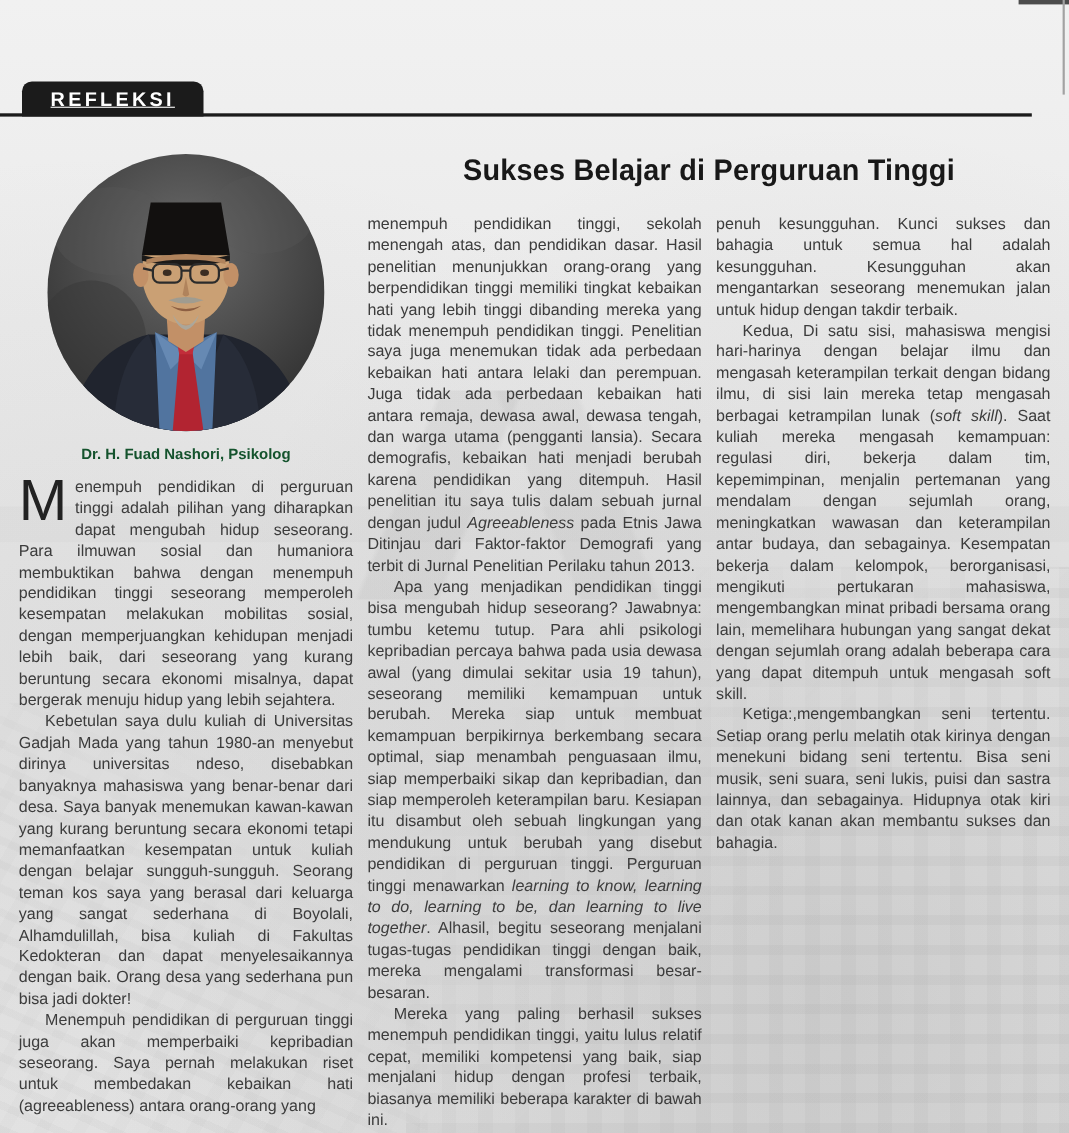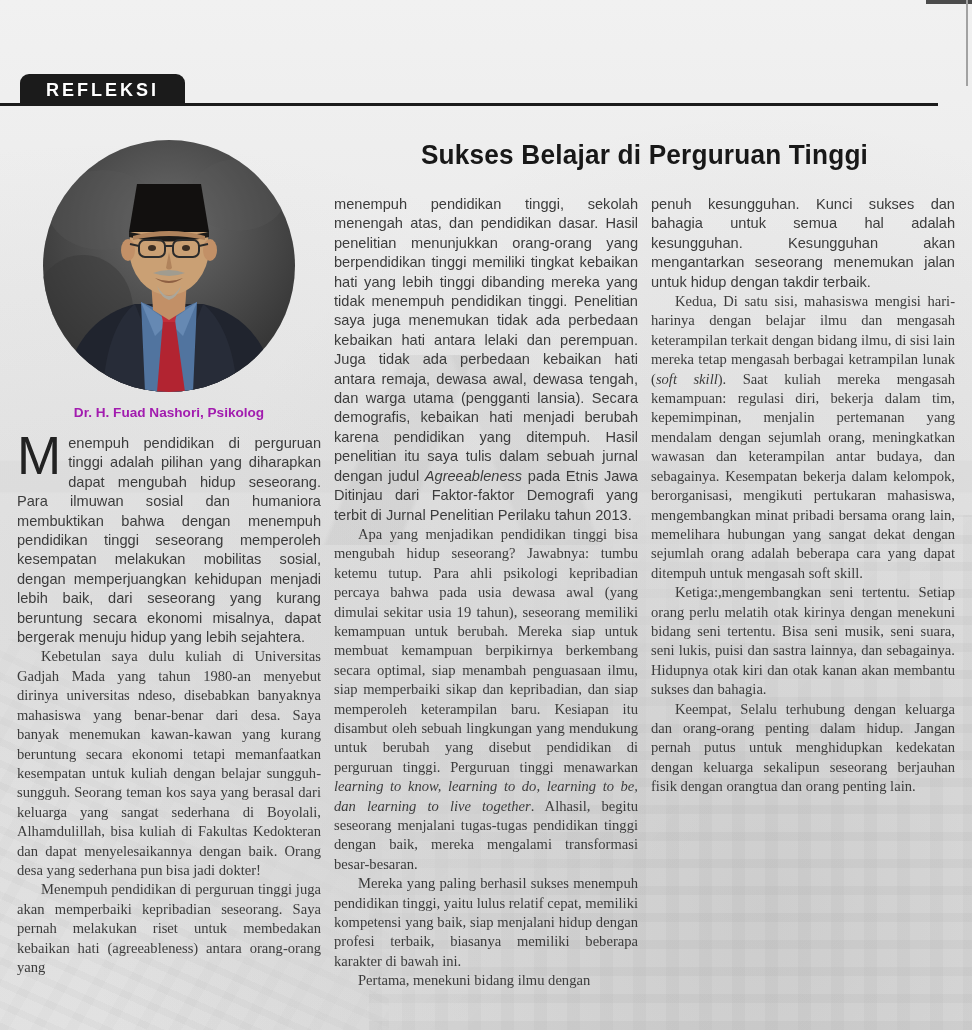--- a/index.html
+++ b/index.html
@@ -36,51 +36,51 @@
             mask-image:linear-gradient(45deg,#000 35%,transparent 75%);
   }
   
   .corner-h{position:absolute;top:0;right:0;width:46px;height:4px;background:#4c4c4c;z-index:2;}
   .corner-v{position:absolute;top:0;right:4px;width:2px;height:86px;background:#a2a2a2;z-index:2;}
   .section-tab{
     position:absolute;left:20px;top:74px;z-index:3;
     background:#1b1b1b;color:#fff;
     border-radius:9px 9px 0 0;
     padding:6px 26px 5px 26px;
-    font-size:18px;font-weight:bold;letter-spacing:3px;
+    font-size:18px;font-weight:bold;letter-spacing:3px;text-decoration:underline;
   }
   .head-rule{position:absolute;left:0;top:103px;width:938px;height:3px;background:#1b1b1b;z-index:2;}
   
   .content{
     position:absolute;left:0;top:106px;width:972px;z-index:1;
     padding:32px 17px 0 17px;box-sizing:border-box;
     display:grid;grid-template-columns:1fr 1fr 1fr;column-gap:13px;
     grid-template-rows:auto 1fr;
   }
   .page-title{
     grid-column:2 / span 2;grid-row:1;
     text-align:center;font-size:27px;font-weight:bold;color:#181818;
     letter-spacing:.2px;margin:2px 0 24px 0;
     transform:scaleX(.97);transform-origin:center;
   }
   .col{font-size:14.6px;line-height:19.4px;color:#3c3c3c;text-align:justify;}
   .col1{grid-column:1;grid-row:1 / span 2;}
   .col2{grid-column:2;grid-row:2;}
   .col3{grid-column:3;grid-row:2;}
   .para{margin:0;}
-  .para.indent{text-indent:24px;font-family:Liberation Serif, serif;}
+  .para.indent{text-indent:24px;}
   .para em{font-style:italic;}
   .dropcap{
     float:left;font-size:53px;line-height:40px;color:#222;
     padding:2px 7px 0 0;font-weight:normal;
   }
   
   .photo-wrap{width:252px;height:252px;margin:2px auto 12px auto;}
   .photo-wrap svg{display:block;}
-  .caption{text-align:center;color:#a21caf;font-size:13.6px;line-height:17px;margin-bottom:13px;}
+  .caption{text-align:center;color:#14532d;font-size:13.6px;line-height:17px;margin-bottom:13px;}
   .caption .cap-name{font-weight:bold;}
   .col1 .body-start{margin-top:2px;}
 </style>
 </head>
 <body>
 
 <div class="bg-base"></div>
 <div class="bg-roofs"></div>
 <div class="bg-grid"></div>
 <div class="bg-tiles"></div>
@@ -165,16 +165,15 @@
       <p class="para">menempuh pendidikan tinggi, sekolah menengah atas, dan pendidikan dasar. Hasil penelitian menunjukkan orang-orang yang berpendidikan tinggi memiliki tingkat kebaikan hati yang lebih tinggi dibanding mereka yang tidak menempuh pendidikan tinggi. Penelitian saya juga menemukan tidak ada perbedaan kebaikan hati antara lelaki dan perempuan. Juga tidak ada perbedaan kebaikan hati antara remaja, dewasa awal, dewasa tengah, dan warga utama (pengganti lansia). Secara demografis, kebaikan hati menjadi berubah karena pendidikan yang ditempuh. Hasil penelitian itu saya tulis dalam sebuah jurnal dengan judul <em>Agreeableness</em> pada Etnis Jawa Ditinjau dari Faktor-faktor Demografi yang terbit di Jurnal Penelitian Perilaku tahun 2013.</p>
       <p class="para indent">Apa yang menjadikan pendidikan tinggi bisa mengubah hidup seseorang? Jawabnya: tumbu ketemu tutup. Para ahli psikologi kepribadian percaya bahwa pada usia dewasa awal (yang dimulai sekitar usia 19 tahun), seseorang memiliki kemampuan untuk berubah. Mereka siap untuk membuat kemampuan berpikirnya berkembang secara optimal, siap menambah penguasaan ilmu, siap memperbaiki sikap dan kepribadian, dan siap memperoleh keterampilan baru. Kesiapan itu disambut oleh sebuah lingkungan yang mendukung untuk berubah yang disebut pendidikan di perguruan tinggi. Perguruan tinggi menawarkan <em>learning to know, learning to do, learning to be, dan learning to live together</em>. Alhasil, begitu seseorang menjalani tugas-tugas pendidikan tinggi dengan baik, mereka mengalami transformasi besar-besaran.</p>
       <p class="para indent">Mereka yang paling berhasil sukses menempuh pendidikan tinggi, yaitu lulus relatif cepat, memiliki kompetensi yang baik, siap menjalani hidup dengan profesi terbaik, biasanya memiliki beberapa karakter di bawah ini.</p>
       <p class="para indent">Pertama, menekuni bidang ilmu dengan</p>
     </div>
 
   <div class="col col3">
       <p class="para">penuh kesungguhan. Kunci sukses dan bahagia untuk semua hal adalah kesungguhan. Kesungguhan akan mengantarkan seseorang menemukan jalan untuk hidup dengan takdir terbaik.</p>
       <p class="para indent">Kedua, Di satu sisi, mahasiswa mengisi hari-harinya dengan belajar ilmu dan mengasah keterampilan terkait dengan bidang ilmu, di sisi lain mereka tetap mengasah berbagai ketrampilan lunak (<em>soft skill</em>). Saat kuliah mereka mengasah kemampuan: regulasi diri, bekerja dalam tim, kepemimpinan, menjalin pertemanan yang mendalam dengan sejumlah orang, meningkatkan wawasan dan keterampilan antar budaya, dan sebagainya. Kesempatan bekerja dalam kelompok, berorganisasi, mengikuti pertukaran mahasiswa, mengembangkan minat pribadi bersama orang lain, memelihara hubungan yang sangat dekat dengan sejumlah orang adalah beberapa cara yang dapat ditempuh untuk mengasah soft skill.</p>
       <p class="para indent">Ketiga:,mengembangkan seni tertentu. Setiap orang perlu melatih otak kirinya dengan menekuni bidang seni tertentu. Bisa seni musik, seni suara, seni lukis, puisi dan sastra lainnya, dan sebagainya. Hidupnya otak kiri dan otak kanan akan membantu sukses dan bahagia.</p>
-      <p class="para indent">Keempat, Selalu terhubung dengan keluarga dan orang-orang penting dalam hidup. Jangan pernah putus untuk menghidupkan kedekatan dengan keluarga sekalipun seseorang berjauhan fisik dengan orangtua dan orang penting lain.</p>
     </div>
 
 </div>
 
 </body></html>

